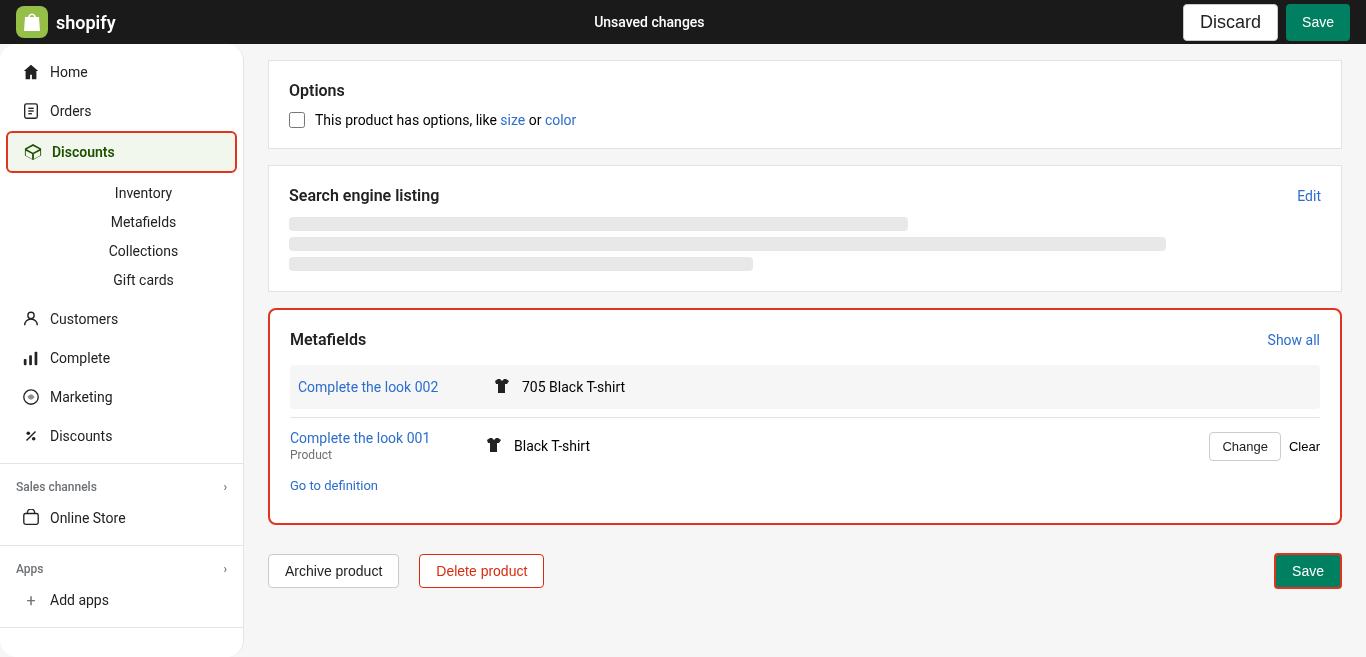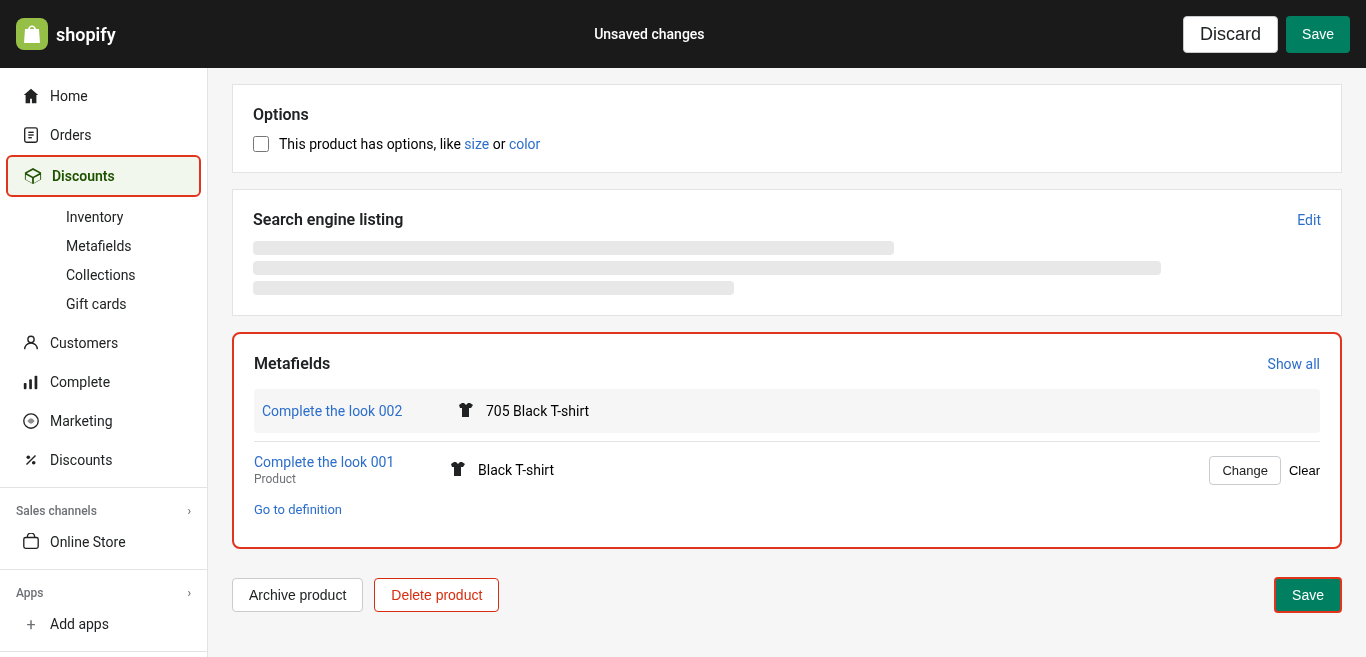--- a/index.html
+++ b/index.html
@@ -1,37 +1,37 @@
 <!DOCTYPE html>
 <html><head>
   <meta charset="utf-8">
   <style>
     * { margin: 0; padding: 0; box-sizing: border-box; }
     body { font-family: -apple-system, BlinkMacSystemFont, 'Segoe UI', Roboto, sans-serif; font-size: 14px; background: #f6f6f7; display: flex; flex-direction: column; height: 657px; overflow: hidden; }
 
     
-    .topbar { background: #1a1a1a; color: #fff; height: 68px; display: flex; align-items: center; justify-content: space-between; padding: 0 16px; flex-shrink: 0; }
+    .topbar { background: #1a1a1a; color: #fff; height: 44px; display: flex; align-items: center; justify-content: space-between; padding: 0 16px; flex-shrink: 0; }
     .topbar-left { display: flex; align-items: center; gap: 10px; }
     .shopify-logo { display: flex; align-items: center; gap: 8px; color: #fff; font-size: 18px; font-weight: 600; }
     .shopify-logo .bag-icon { width: 32px; height: 32px; background: #96bf48; border-radius: 8px; display: flex; align-items: center; justify-content: center; }
     .topbar-center { color: #fff; font-size: 14px; font-weight: 500; }
     .topbar-right { display: flex; gap: 8px; }
     .btn-discard { background: #fff; color: #202223; border: 1px solid #c9cccf; padding: 7px 16px; border-radius: 4px; cursor: pointer; font-size: 18px; font-weight: 500; }
     .btn-save-top { background: #008060; color: #fff; border: none; padding: 7px 16px; border-radius: 4px; cursor: pointer; font-size: 14px; font-weight: 500; }
 
     
     .layout { display: flex; flex: 1; overflow: hidden; }
 
     
-    .sidebar { width: 208px; background: #fff; border-right: 1px solid #e1e3e5; overflow-y: auto; flex-shrink: 0; }
+    .sidebar { width: 244px; background: #fff; border-right: 1px solid #e1e3e5; overflow-y: auto; flex-shrink: 0; border-radius: 17px; }
     .sidebar-item { display: flex; align-items: center; gap: 10px; padding: 10px 16px; cursor: pointer; color: #202223; font-size: 14px; border-radius: 6px; margin: 1px 6px; }
     .sidebar-item.active { background: #f2f7ee; color: #1f5200; font-weight: 600; border: 2px solid #e0341c; }
     .sidebar-item .icon { width: 18px; height: 18px; flex-shrink: 0; display: flex; align-items: center; justify-content: center; }
     .sidebar-sub { padding: 4px 0 4px 44px; }
-    .sidebar-sub-item { padding: 6px 16px; color: #202223; cursor: pointer; border-radius: 4px; margin: 1px 6px; }
+    .sidebar-sub-item { padding: 6px 16px; color: #202223; cursor: pointer; border-radius: 4px; margin: 1px 6px; text-align: center; }
     .sidebar-divider { height: 1px; background: #e1e3e5; margin: 8px 0; }
     .sidebar-section-label { padding: 8px 16px 4px; color: #6d7175; font-size: 12px; font-weight: 500; display: flex; justify-content: space-between; align-items: center; }
     .chevron-icon { color: #6d7175; font-size: 12px; }
 
     
     .main { flex: 1; overflow-y: auto; padding: 16px 24px; background: #f6f6f7; }
 
     
     .card { background: #fff; border: 1px solid #e1e3e5; border-radius: 0; padding: 20px; margin-bottom: 16px; }
     .card-title { font-size: 16px; font-weight: 600; color: #202223; margin-bottom: 12px; }
@@ -58,21 +58,21 @@
     .metafield-label { color: #2c6ecb; font-size: 14px; min-width: 180px; cursor: pointer; }
     .tshirt-icon { width: 24px; height: 24px; display: flex; align-items: center; justify-content: center; color: #202223; }
     .metafield-actions { display: flex; gap: 8px; align-items: center; }
     .btn-change { background: #fff; color: #202223; border: 1px solid #c9cccf; padding: 6px 12px; border-radius: 4px; cursor: pointer; font-size: 13px; }
     .btn-clear { background: none; border: none; color: #000000; cursor: pointer; font-size: 13px; }
     .go-to-def-link { color: #2c6ecb; font-size: 13px; cursor: pointer; text-decoration: none; display: block; margin-top: 4px; }
     .metafield-sublabel { color: #6d7175; font-size: 12px; margin-top: 2px; }
 
     
     .bottom-actions { display: flex; justify-content: space-between; align-items: center; padding: 12px 0; }
-    .bottom-left { display: flex; gap: 11px; }
+    .bottom-left { display: flex; gap: 20px; }
     .btn-archive { background: #fff; color: #202223; border: 1px solid #c9cccf; padding: 8px 16px; border-radius: 4px; cursor: pointer; font-size: 14px; font-weight: 500; }
     .btn-delete { background: #fff; color: #d72c0d; border: 1px solid #d72c0d; padding: 8px 16px; border-radius: 4px; cursor: pointer; font-size: 14px; font-weight: 500; }
     .btn-save-bottom { background: #008060; color: #fff; border: none; padding: 8px 16px; border-radius: 4px; cursor: pointer; font-size: 14px; font-weight: 500; border: 2px solid #e0341c; }
 
     
     .main::-webkit-scrollbar { width: 6px; }
     .main::-webkit-scrollbar-track { background: #f1f1f1; }
     .main::-webkit-scrollbar-thumb { background: #c4c4c4; border-radius: 3px; }
     .sidebar::-webkit-scrollbar { width: 4px; }
     .sidebar::-webkit-scrollbar-thumb { background: #c4c4c4; }

